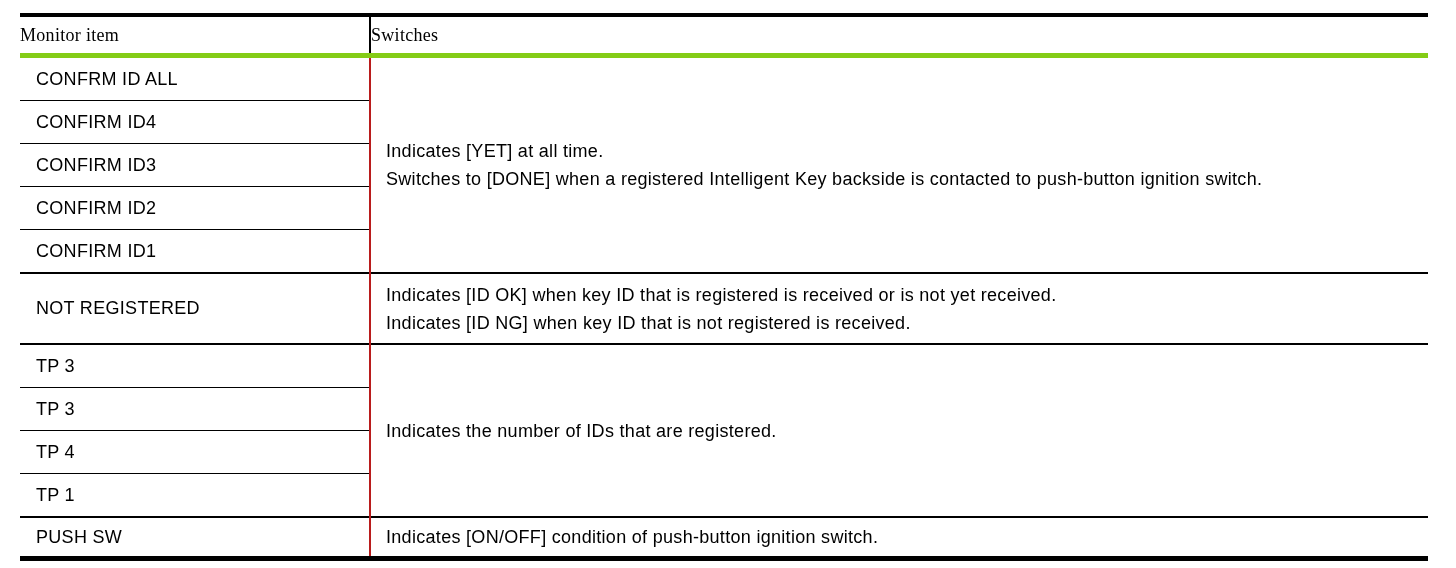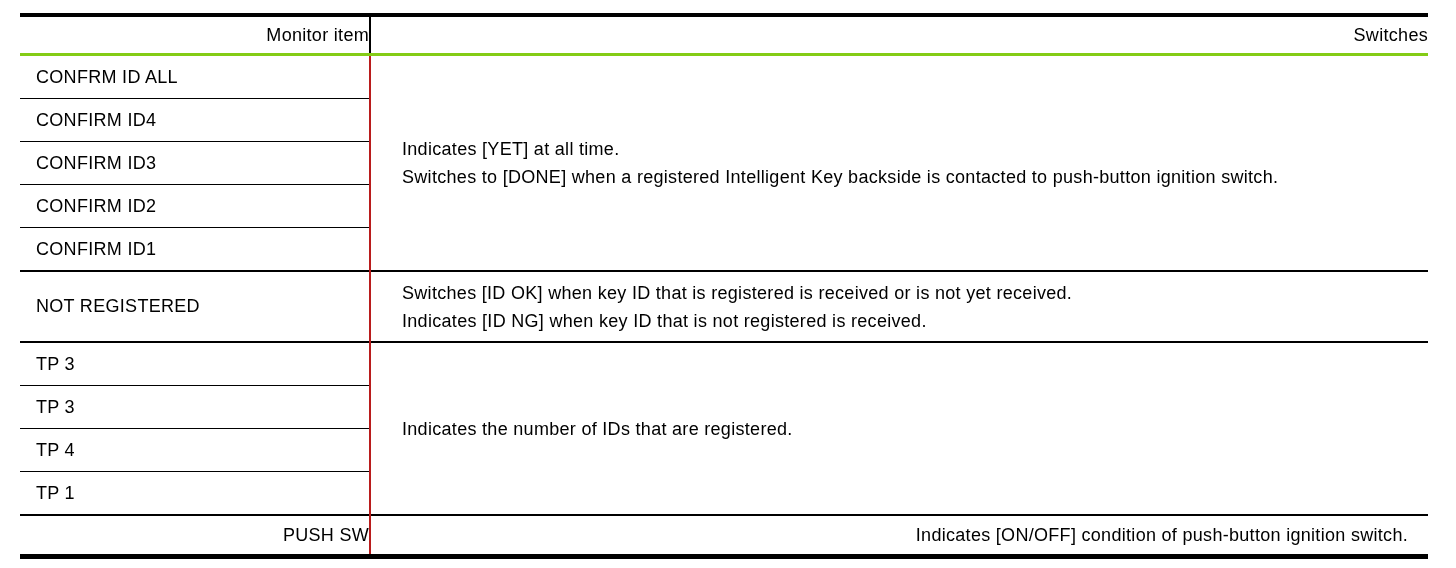--- a/index.html
+++ b/index.html
@@ -29,43 +29,44 @@
   col.item-col { width: 350px; }
   th, td {
     font-size: 18px;
     font-weight: normal;
     letter-spacing: 0.3px;
     padding: 0;
     color: #000;
   }
   thead th {
     height: 36px;
-    text-align: right;
+    text-align: left;
     vertical-align: middle;
-    border-bottom: 3px solid #84cc16;
+    border-bottom: 5px solid #84cc16;
+    font-family: Liberation Serif, serif;
   }
   th.item-header { border-right: 2px solid #000; }
   td.item-cell {
     height: 42px;
     text-align: left;
     vertical-align: middle;
     padding-left: 16px;
     border-right: 2px solid #b91c1c;
   }
   td.content-cell {
     text-align: left;
     vertical-align: middle;
-    padding-left: 31px;
+    padding-left: 15px;
     padding-right: 20px;
     line-height: 28px;
   }
   tr.row-inner td.item-cell { border-top: 1px solid #000; }
   tr.group-start > td { border-top: 2px solid #000; }
   tr.row-tall td { height: 69px; }
-  tr.row-last td { height: 38px; text-align: right; }
+  tr.row-last td { height: 38px; }
   .content-line { max-width: 1010px; }
 </style>
 </head>
 <body>
 
 <div class="page">
   <table class="monitor-table">
     <colgroup>
       <col class="item-col">
       <col class="content-col">
@@ -94,21 +95,21 @@
       <tr class="row-inner">
         <td class="item-cell">CONFIRM ID2</td>
       </tr>
       <tr class="row-inner">
         <td class="item-cell">CONFIRM ID1</td>
       </tr>
 
       <tr class="group-start row-tall">
         <td class="item-cell">NOT REGISTERED</td>
         <td class="content-cell">
-          <div class="content-line">Switches [ID OK] when key ID that is registered is received or is not yet received.</div>
+          <div class="content-line">Indicates [ID OK] when key ID that is registered is received or is not yet received.</div>
           <div class="content-line">Indicates [ID NG] when key ID that is not registered is received.</div>
         </td>
       </tr>
 
       <tr class="group-start">
         <td class="item-cell">TP 3</td>
         <td class="content-cell" rowspan="4">
           <div class="content-line">Indicates the number of IDs that are registered.</div>
         </td>
       </tr>

